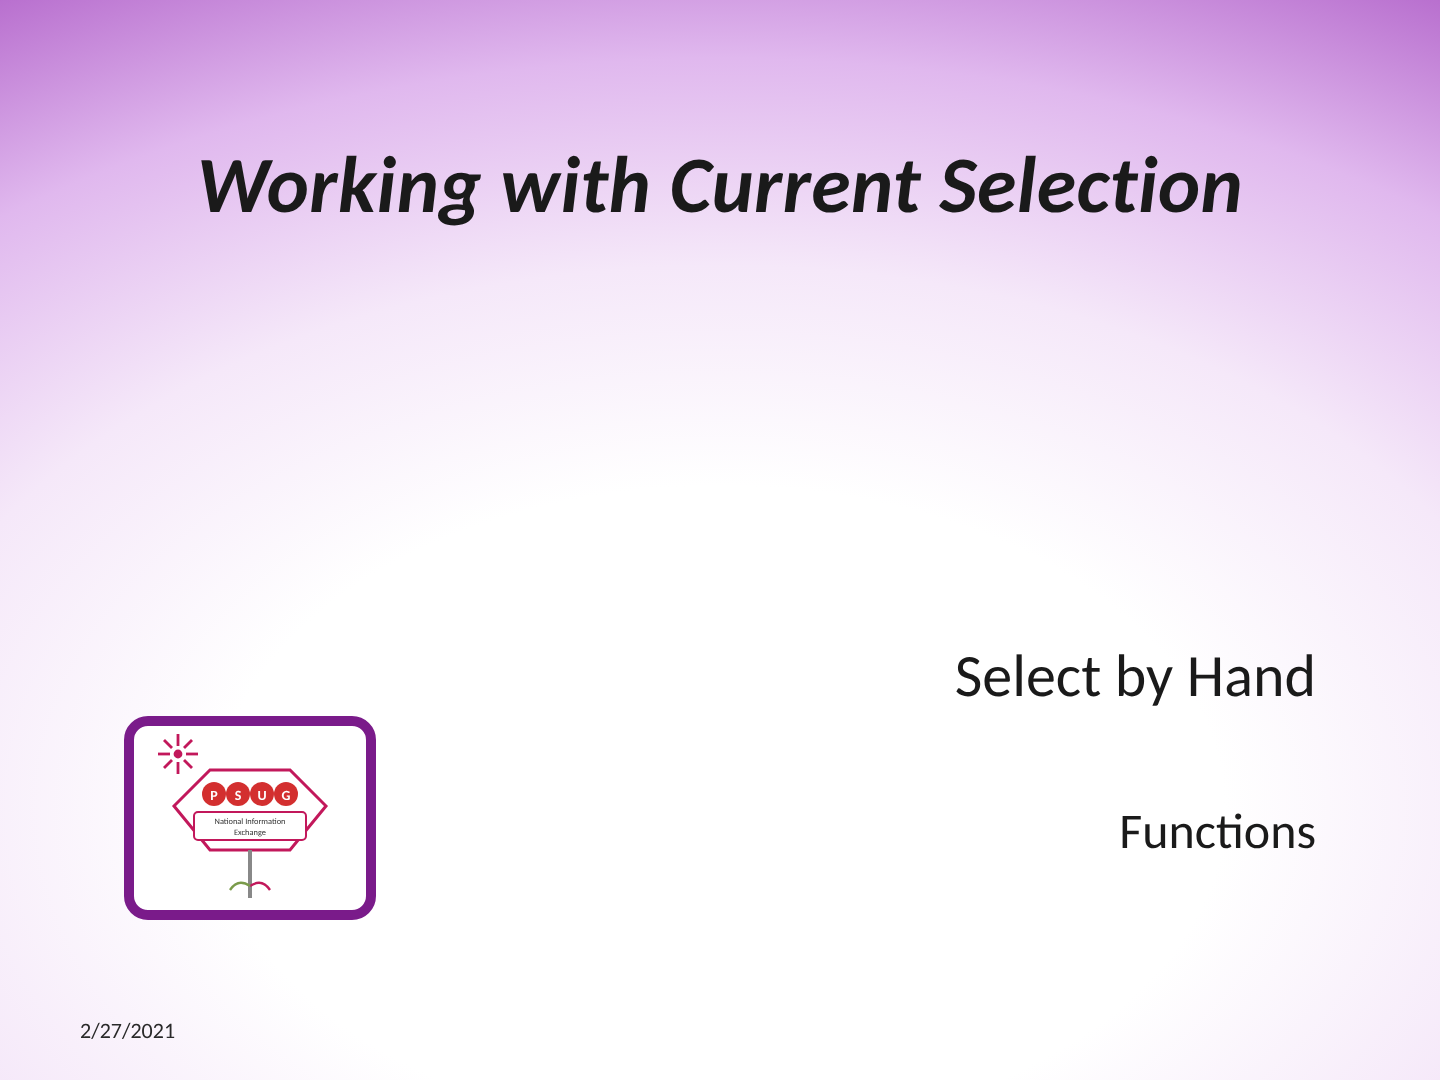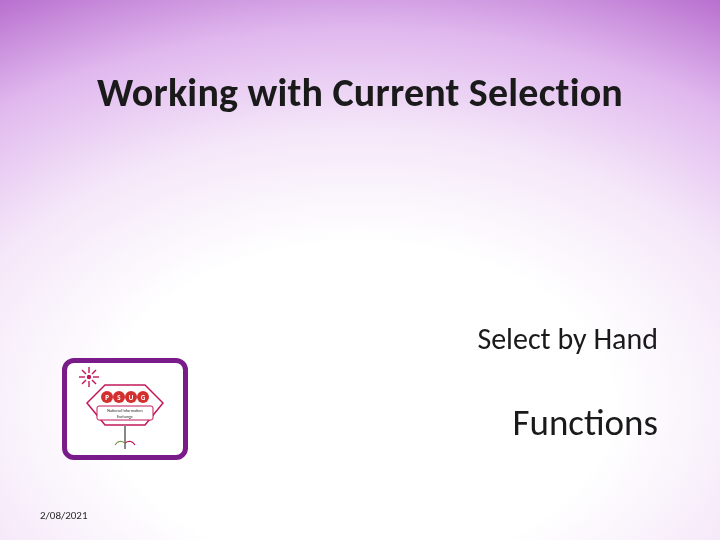--- a/index.html
+++ b/index.html
@@ -19,34 +19,35 @@
   .title {
     position: absolute;
     top: 68px;
     left: 0;
     width: 100%;
     text-align: center;
     font-size: 40px;
     font-weight: 700;
     color: #1a1a1a;
     letter-spacing: 0.2px;
+    font-style: italic;
   }
   .subtitle-1 {
     position: absolute;
     top: 320px;
     right: 62px;
     font-size: 30px;
     font-weight: 400;
     color: #1a1a1a;
   }
   .subtitle-2 {
     position: absolute;
     top: 400px;
     right: 62px;
-    font-size: 37px;
+    font-size: 25px;
     font-weight: 400;
     color: #1a1a1a;
   }
   .logo-frame {
     position: absolute;
     top: 358px;
     left: 62px;
     width: 126px;
     height: 102px;
     border: 5px solid #7a1b8a;
@@ -117,13 +118,13 @@
       </g>
 
       <line x1="58" y1="62" x2="58" y2="86" stroke="#888" stroke-width="2"></line>
 
       <path d="M58 80 q6 -4 10 2" fill="none" stroke="#c2185b" stroke-width="1.2"></path>
       <path d="M58 80 q-6 -4 -10 2" fill="none" stroke="#7a9b4a" stroke-width="1.2"></path>
     </svg>
   </div>
 </div>
 
-<div class="footer-date">2/08/2021</div>
+<div class="footer-date">2/27/2021</div>
 
 </body></html>

